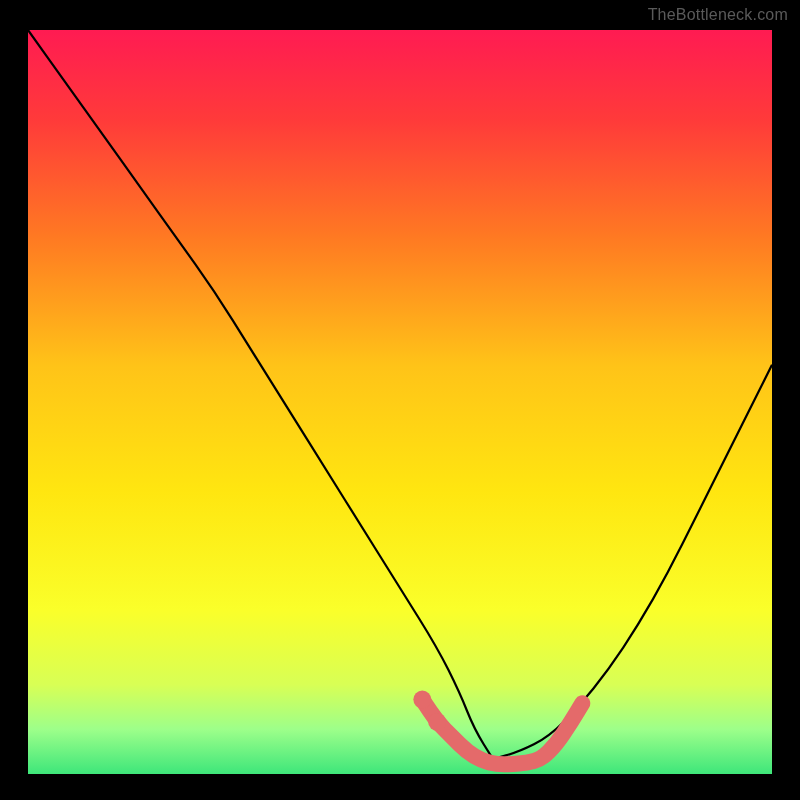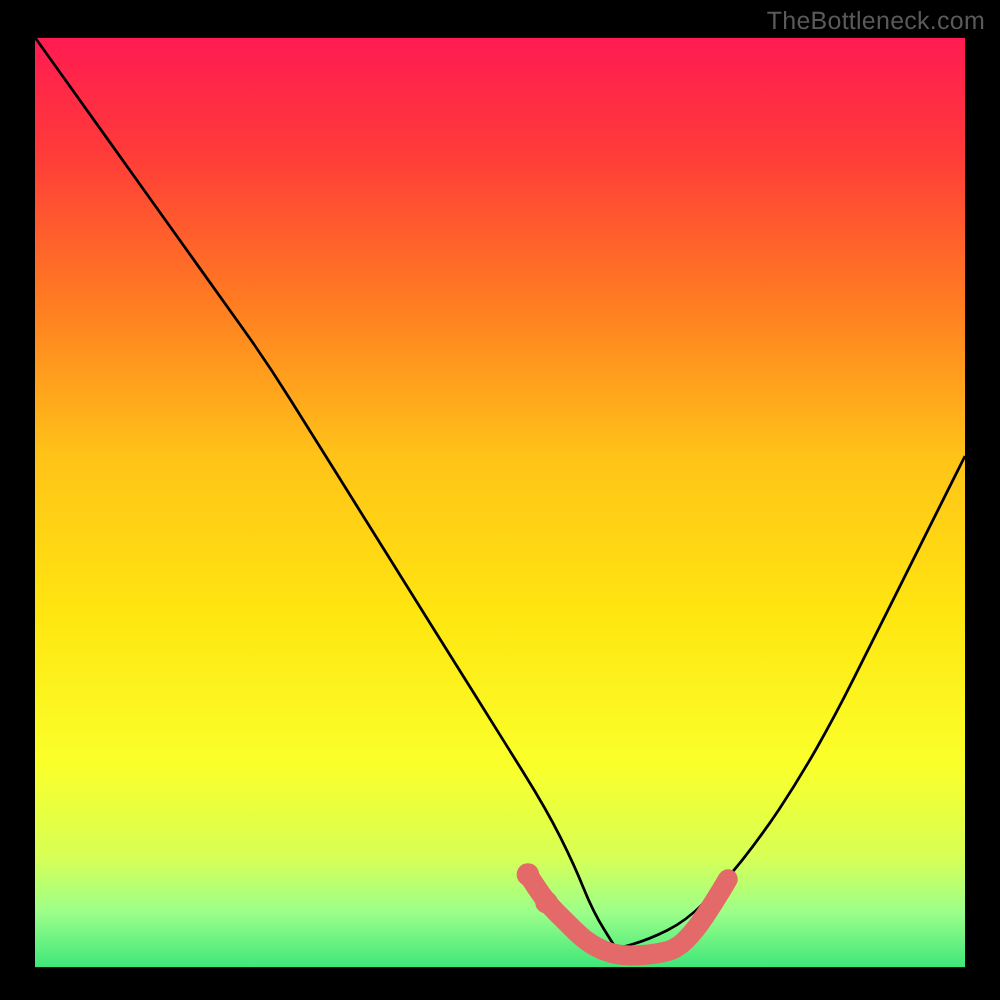--- a/index.html
+++ b/index.html
@@ -17,21 +17,21 @@
     top: 0;
     width: 800px;
     height: 800px;
     background: #000;
   }
   .watermark {
     position: absolute;
     top: 6px;
     right: 12px;
     color: #5a5a5a;
-    font-size: 20px;
+    font-size: 16px;
     letter-spacing: 0.2px;
     z-index: 10;
   }
   .plot {
     position: absolute;
     left: 28px;
     top: 30px;
     width: 744px;
     height: 744px;
     overflow: hidden;

